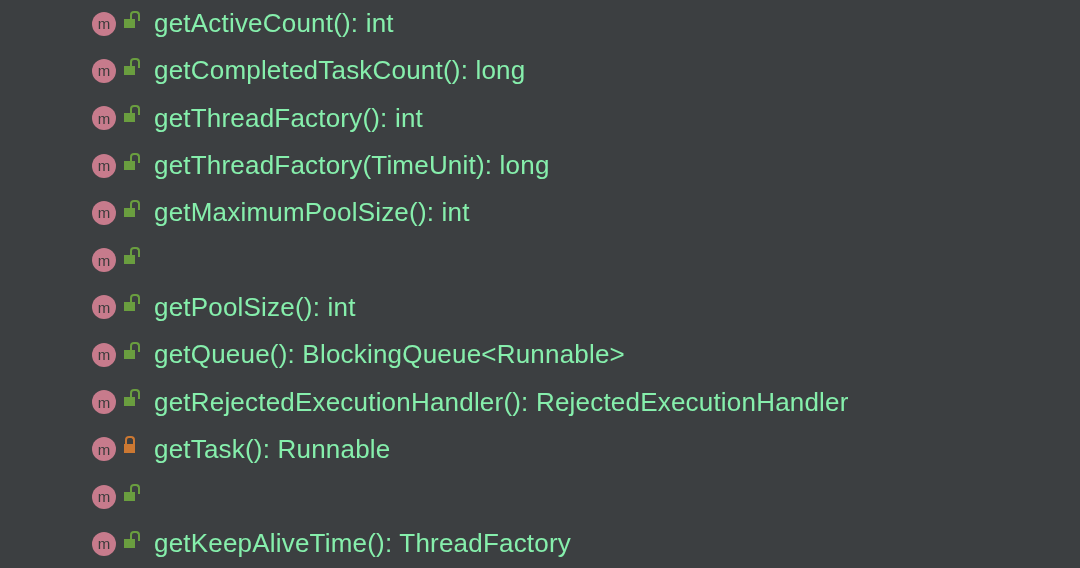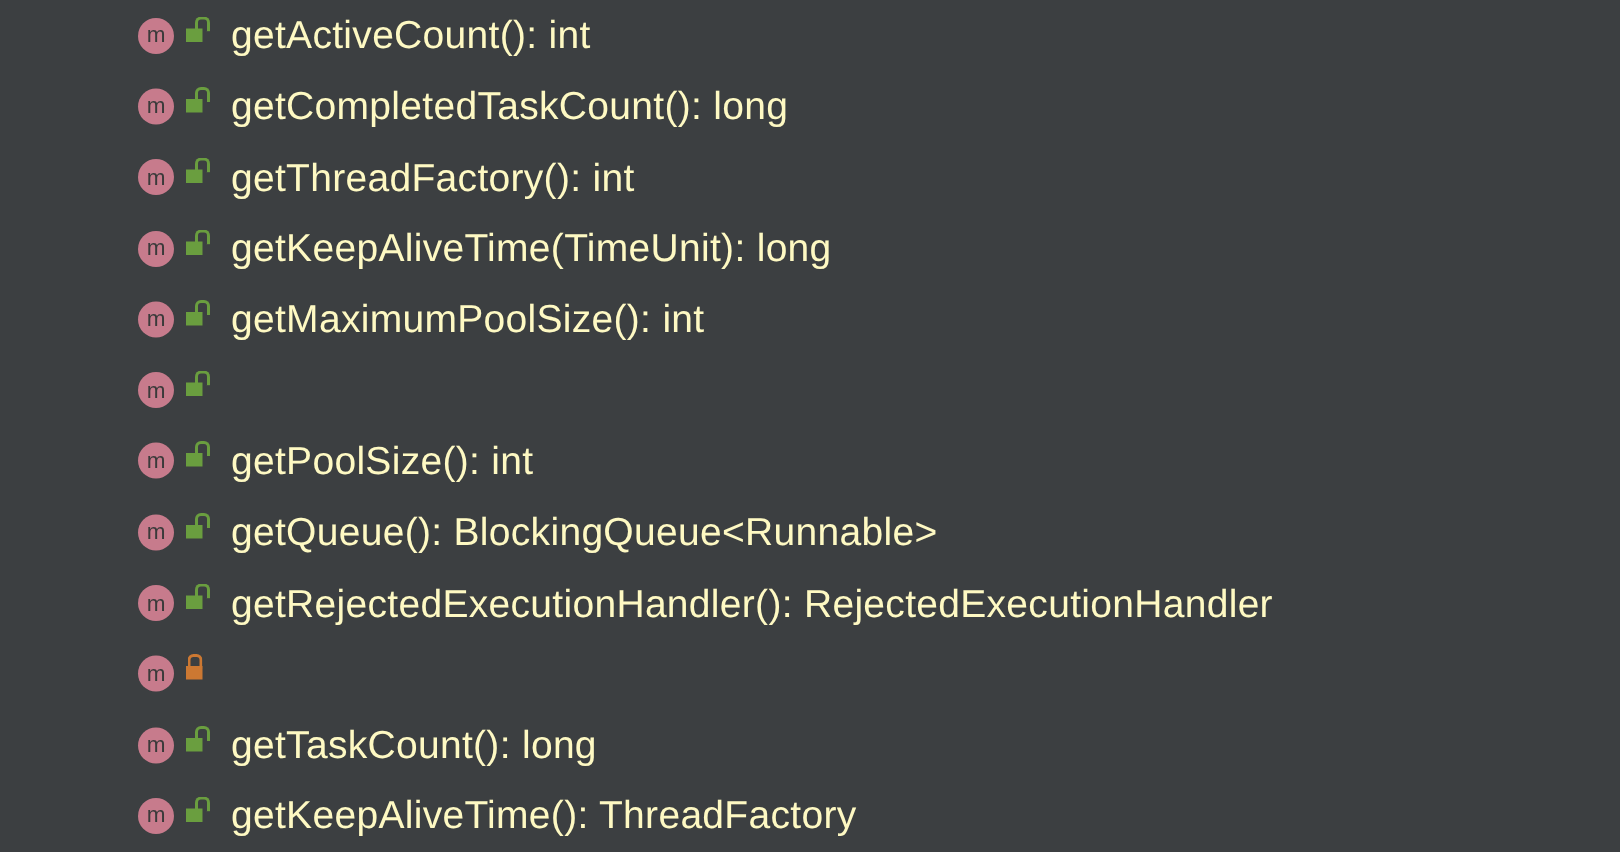--- a/index.html
+++ b/index.html
@@ -90,21 +90,21 @@
       position: absolute;
       top: -3px;
       left: 1px;
       width: 6px;
       height: 8px;
       border: 2px solid #cc7832;
       border-bottom: none;
       border-radius: 4px 4px 0 0;
     }
     .method-signature {
-      color: #fef9c3;
+      color: #86efac;
       font-size: 26px;
       letter-spacing: 0.2px;
       white-space: nowrap;
     }
   </style>
 </head>
 <body>
 
 <div class="method-list" id="method-list">
     <div class="method-item">
@@ -126,21 +126,21 @@
       <div class="visibility-icon">
         <div class="lock-open"></div>
       </div>
       <div class="method-signature">getThreadFactory(): int</div>
     </div>
     <div class="method-item">
       <div class="method-icon">m</div>
       <div class="visibility-icon">
         <div class="lock-open"></div>
       </div>
-      <div class="method-signature">getKeepAliveTime(TimeUnit): long</div>
+      <div class="method-signature">getThreadFactory(TimeUnit): long</div>
     </div>
     <div class="method-item">
       <div class="method-icon">m</div>
       <div class="visibility-icon">
         <div class="lock-open"></div>
       </div>
       <div class="method-signature">getMaximumPoolSize(): int</div>
     </div>
     <div class="method-item">
       <div class="method-icon">m</div>
@@ -167,27 +167,27 @@
       <div class="visibility-icon">
         <div class="lock-open"></div>
       </div>
       <div class="method-signature">getRejectedExecutionHandler(): RejectedExecutionHandler</div>
     </div>
     <div class="method-item">
       <div class="method-icon">m</div>
       <div class="visibility-icon">
         <div class="lock-closed"></div>
       </div>
+      <div class="method-signature">getTask(): Runnable</div>
     </div>
     <div class="method-item">
       <div class="method-icon">m</div>
       <div class="visibility-icon">
         <div class="lock-open"></div>
       </div>
-      <div class="method-signature">getTaskCount(): long</div>
     </div>
     <div class="method-item">
       <div class="method-icon">m</div>
       <div class="visibility-icon">
         <div class="lock-open"></div>
       </div>
       <div class="method-signature">getKeepAliveTime(): ThreadFactory</div>
     </div>
   </div>
 

